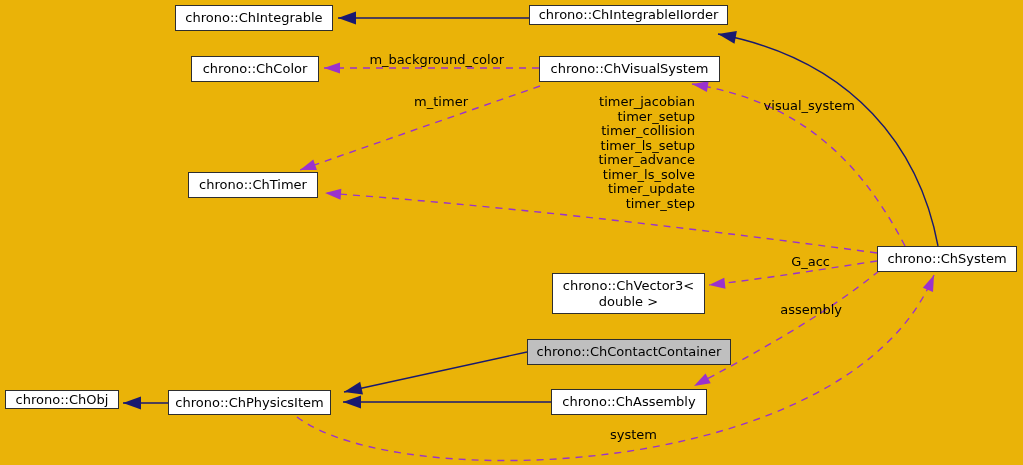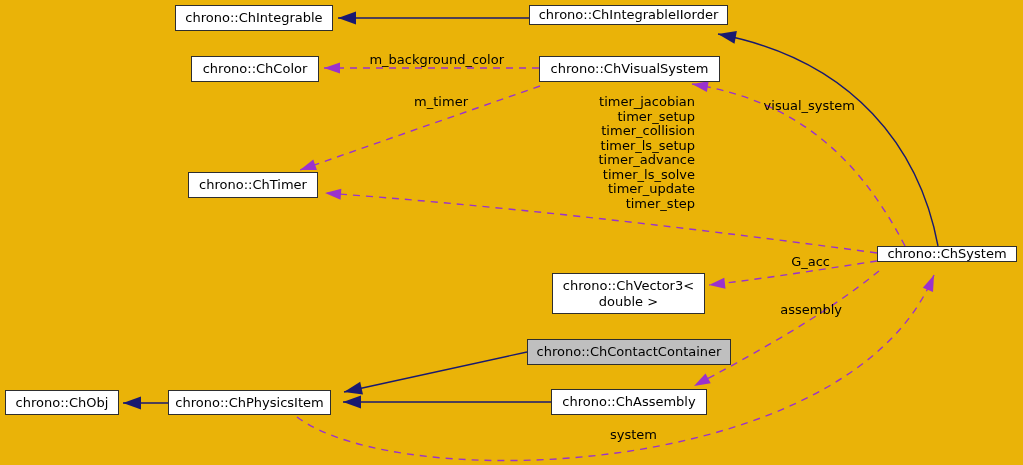--- a/index.html
+++ b/index.html
@@ -93,28 +93,28 @@
   <div class="node" style="left:175px; top:5px;  width:158px; height:26px;">chrono::ChIntegrable</div>
 
   <div class="node" style="left:529px; top:5px;  width:199px; height:20px;">chrono::ChIntegrableIIorder</div>
 
   <div class="node" style="left:191px; top:56px; width:128px; height:26px;">chrono::ChColor</div>
 
   <div class="node" style="left:539px; top:56px; width:181px; height:26px;">chrono::ChVisualSystem</div>
 
   <div class="node" style="left:188px; top:172px; width:130px; height:26px;">chrono::ChTimer</div>
 
-  <div class="node" style="left:877px; top:246px; width:140px; height:16px;">chrono::ChSystem</div>
+  <div class="node" style="left:877px; top:246px; width:140px; height:26px;">chrono::ChSystem</div>
 
   <div class="node" style="left:552px; top:273px; width:153px; height:41px;">chrono::ChVector3&lt;
 double &gt;</div>
 
   <div class="node highlighted" style="left:527px; top:339px; width:204px; height:26px;">chrono::ChContactContainer</div>
 
-  <div class="node" style="left:5px; top:390px; width:114px; height:25px;">chrono::ChObj</div>
+  <div class="node" style="left:5px; top:390px; width:114px; height:19px;">chrono::ChObj</div>
 
   <div class="node" style="left:168px; top:390px; width:163px; height:25px;">chrono::ChPhysicsItem</div>
 
   <div class="node" style="left:551px; top:389px; width:156px; height:26px;">chrono::ChAssembly</div>
 
   <div class="edge-label" style="left:364px; top:52px; width:140px;">m_background_color</div>
 
   <div class="edge-label" style="left:398px; top:94px; width:70px;">m_timer</div>
 
   <div class="edge-label stack" style="left:565px; top:95px; width:130px;">

